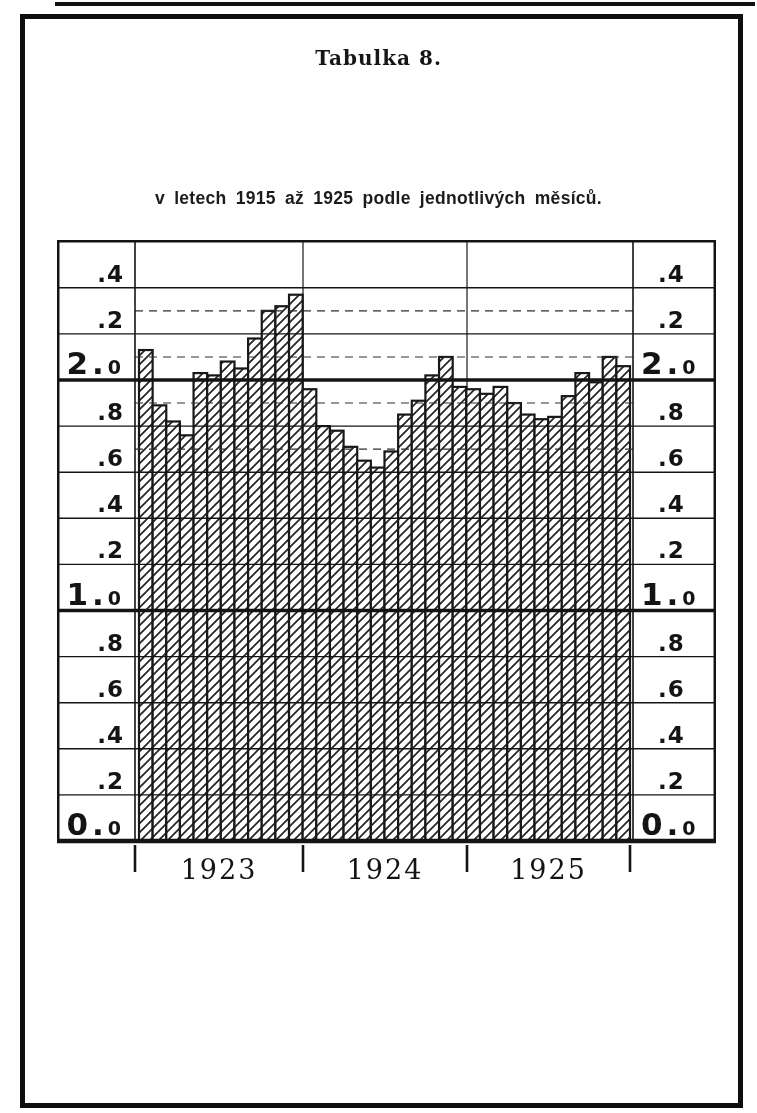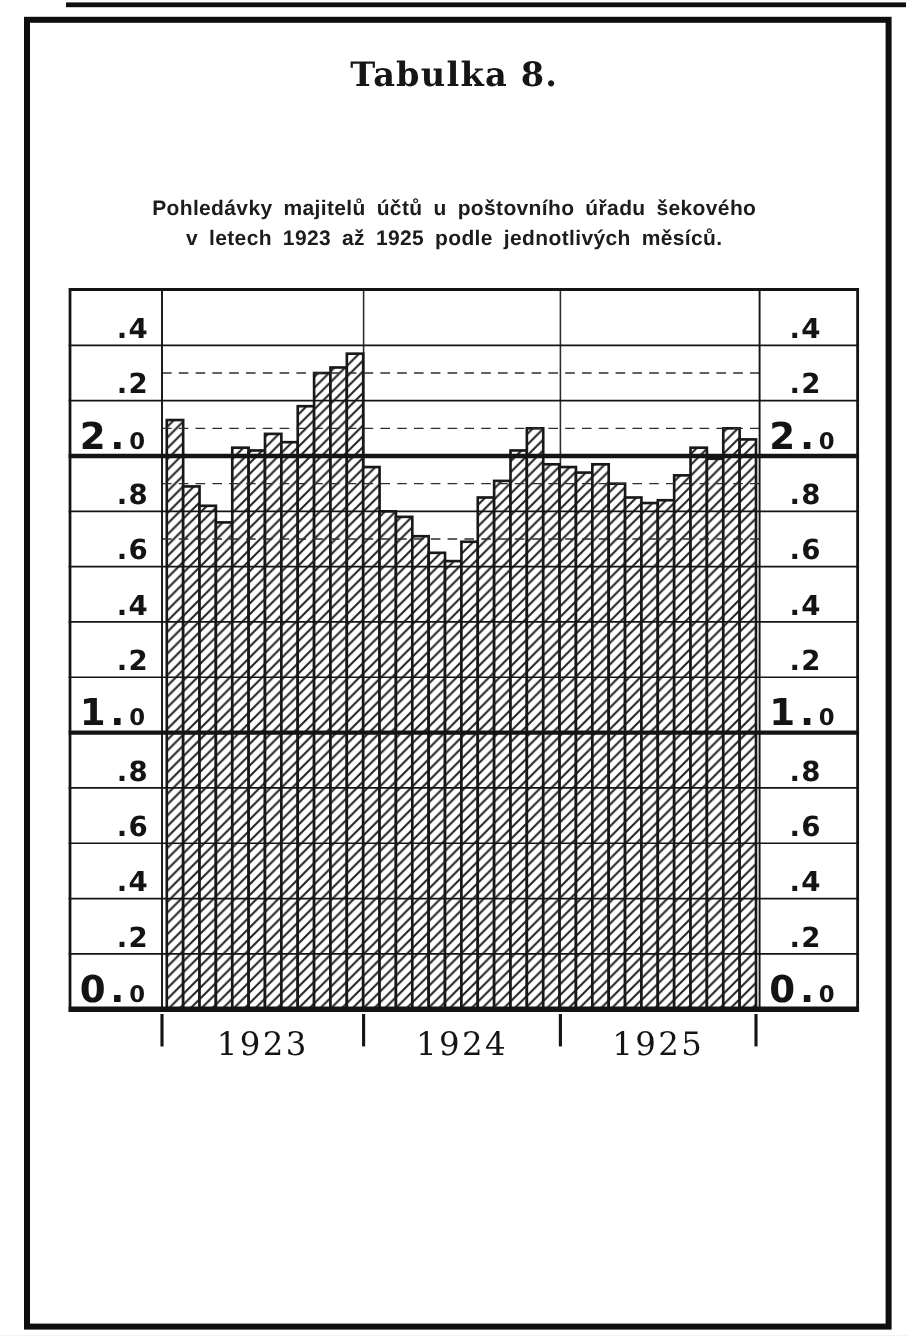--- a/index.html
+++ b/index.html
@@ -3,43 +3,42 @@
 <meta charset="utf-8">
 <style>
   html,body{margin:0;padding:0;background:#e8e8e8;}
   #page{position:relative;width:757px;height:1113px;background:#ffffff;overflow:hidden;
         font-family:"Liberation Sans",sans-serif;color:#161616;}
   .abs{position:absolute;}
   #outer-frame{left:20px;top:14px;width:713px;height:1084px;border:5px solid #0e0e0e;}
   #top-edge-line{left:55px;top:2px;width:700px;height:4px;background:#101010;}
   #doc-title{left:0;top:46px;width:757px;text-align:center;
              font-family:"DejaVu Serif","Liberation Serif",serif;font-weight:bold;
-             font-size:28px;letter-spacing:1px;}
+             font-size:20px;letter-spacing:1px;}
   .subtitle{left:40px;top:0;width:677px;text-align:center;font-size:17.5px;font-weight:600;
             letter-spacing:.3px;word-spacing:4px;color:#1c1c1c;}
   #subtitle1{top:163px;}
   #subtitle2{top:188px;}
   #chart-wrap{left:57px;top:240px;width:659px;height:650px;}
   #caption{left:57px;top:896px;width:659px;text-align:center;font-size:17px;
            letter-spacing:.5px;word-spacing:4px;color:#262626;}
   svg text{font-family:"DejaVu Sans","Liberation Sans",sans-serif;fill:#141414;}
   text.ylab-small{font-size:23px;font-weight:bold;letter-spacing:1px;}
   text.ylab-big{font-size:31px;font-weight:bold;letter-spacing:4px;}
   text.year{font-family:"DejaVu Serif","Liberation Serif",serif;font-size:27px;letter-spacing:2px;}
 </style>
 </head>
 <body>
 
 <div id="page">
   <div class="abs" id="top-edge-line"></div>
   <div class="abs" id="outer-frame"></div>
 
   <div class="abs" id="doc-title">Tabulka 8.</div>
-  <div class="abs subtitle" id="subtitle1">Pohledávky majitelů účtů u poštovního úřadu šekového</div>
-  <div class="abs subtitle" id="subtitle2">v letech 1923 až 1925 podle jednotlivých měsíců.</div>
+  <div class="abs subtitle" id="subtitle2">v letech 1915 až 1925 podle jednotlivých měsíců.</div>
 
   <div class="abs" id="chart-wrap">
     <svg id="chart-svg" width="659" height="650" viewBox="0 0 659 650">
         <defs>
           <pattern id="hatch" width="9" height="9" patternUnits="userSpaceOnUse">
             <path d="M0 9 L9 0 M-2.25 2.25 L2.25 -2.25 M6.75 11.25 L11.25 6.75" stroke="#23221f" stroke-width="1.7"></path>
           </pattern>
         </defs>
         <g>
           <line x1="246" y1="2" x2="246" y2="601" stroke="#2a2a2a" stroke-width="1.3"></line>

